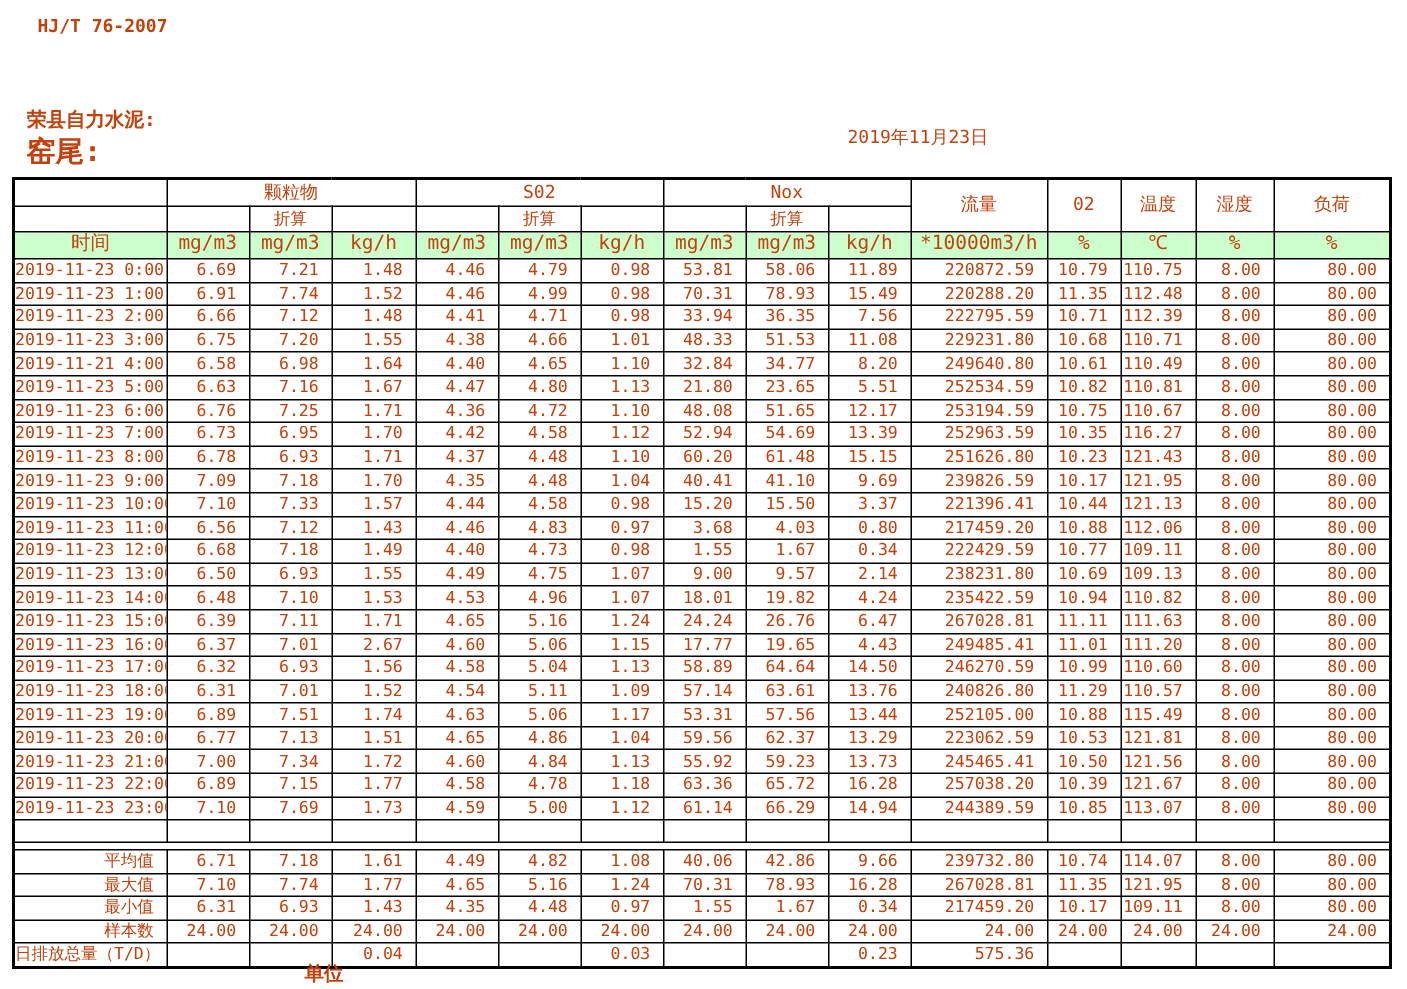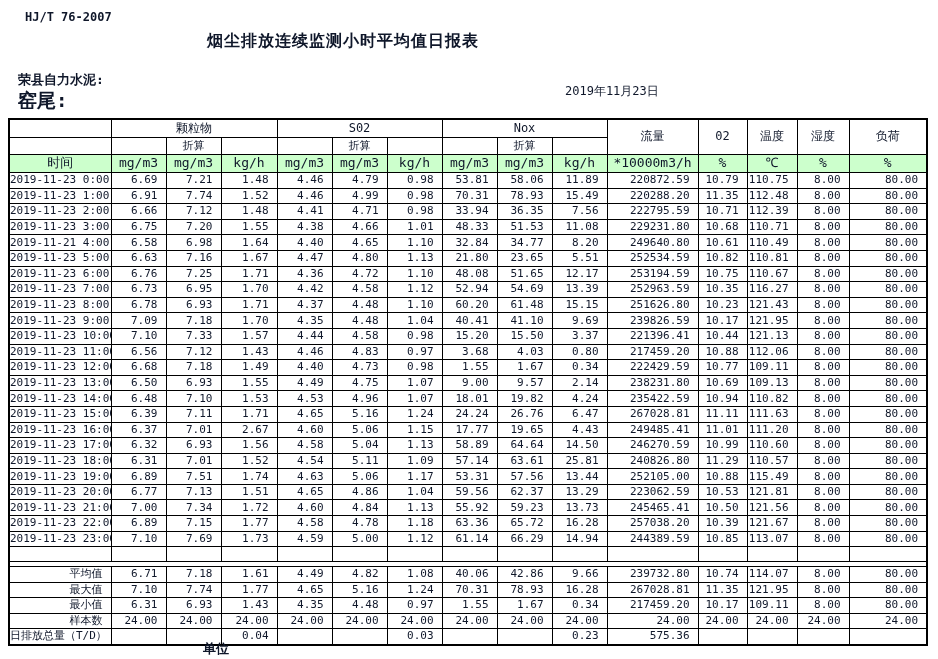--- a/index.html
+++ b/index.html
@@ -1,17 +1,17 @@
 <!DOCTYPE html>
 <html><head>
 <meta charset="utf-8">
 <style>
   html,body{margin:0;padding:0;background:#fff;}
   .page{position:relative;width:938px;height:659px;background:#fff;overflow:hidden;
-        font-family:"DejaVu Sans Mono","Liberation Mono",monospace;color:#0f172a;}
+        font-family:"DejaVu Sans Mono","Liberation Mono",monospace;color:#c2410c;}
   .abs{position:absolute;white-space:nowrap;}
   .std-no{top:10px;left:25px;font-size:12px;font-weight:bold;}
   .title{top:31px;left:207px;font-size:16px;font-weight:bold;letter-spacing:1px;}
   .company{top:71px;left:18px;font-size:13px;font-weight:bold;}
   .location{top:88px;left:18px;font-size:19px;font-weight:bold;}
   .date{top:83px;left:565px;font-size:12px;}
   .foot-note{top:622px;left:10px;font-size:13px;font-weight:bold;}
   .foot-report{top:660px;left:10px;font-size:13px;font-weight:bold;}
   .foot-unit{top:640px;left:203px;font-size:13px;font-weight:bold;}
 
@@ -28,21 +28,20 @@
   td.total-label{text-align:left;padding-left:2px;padding-right:0;}
   tr.blank-row td{height:14px;}
   tr.gap-row td{border:none;height:4px;}
   tr.summary-row td{height:14.5px;}
 </style>
 </head>
 <body>
 
 <div class="page">
   <div class="abs std-no">HJ/T  76-2007</div>
-  <div class="abs title">烟尘排放连续监测小时平均值日报表</div>
   <div class="abs company">荣县自力水泥:</div>
   <div class="abs location">窑尾:</div>
   <div class="abs date">2019年11月23日</div>
 
   <table class="report">
     <colgroup>
       <col style="width:102px">
         <col style="width:55px">
         <col style="width:55px">
         <col style="width:56px">
@@ -410,21 +409,21 @@
         <tr class="data-row">
           <td class="time-cell">2019-11-23 18:00</td>
           <td class="num-cell">6.31</td>
           <td class="num-cell">7.01</td>
           <td class="num-cell">1.52</td>
           <td class="num-cell">4.54</td>
           <td class="num-cell">5.11</td>
           <td class="num-cell">1.09</td>
           <td class="num-cell">57.14</td>
           <td class="num-cell">63.61</td>
-          <td class="num-cell">25.81</td>
+          <td class="num-cell">13.76</td>
           <td class="num-cell">240826.80</td>
           <td class="num-cell">11.29</td>
           <td class="num-cell">110.57</td>
           <td class="num-cell">8.00</td>
           <td class="num-cell">80.00</td>
         </tr>
         <tr class="data-row">
           <td class="time-cell">2019-11-23 19:00</td>
           <td class="num-cell">6.89</td>
           <td class="num-cell">7.51</td>

